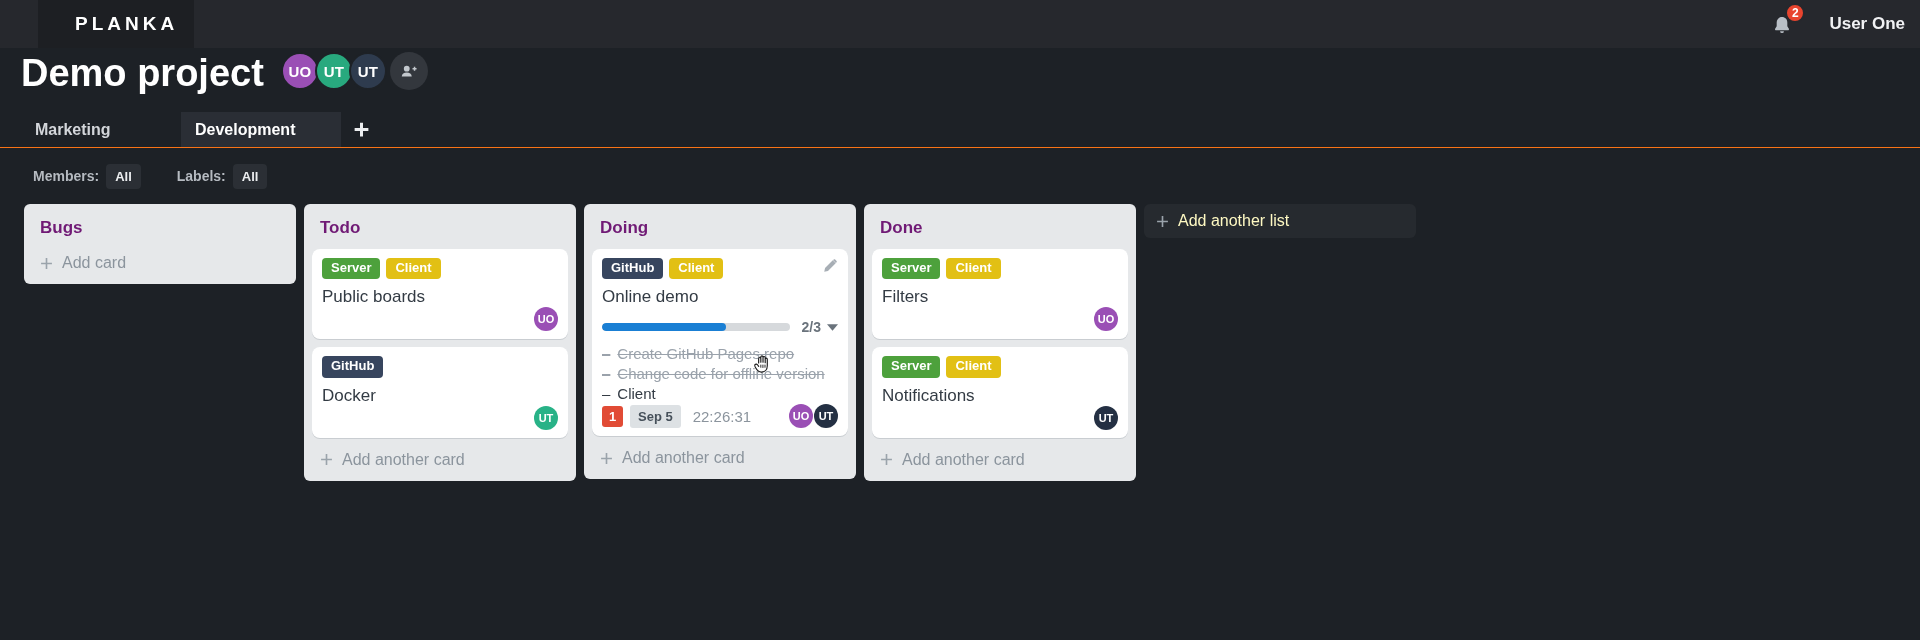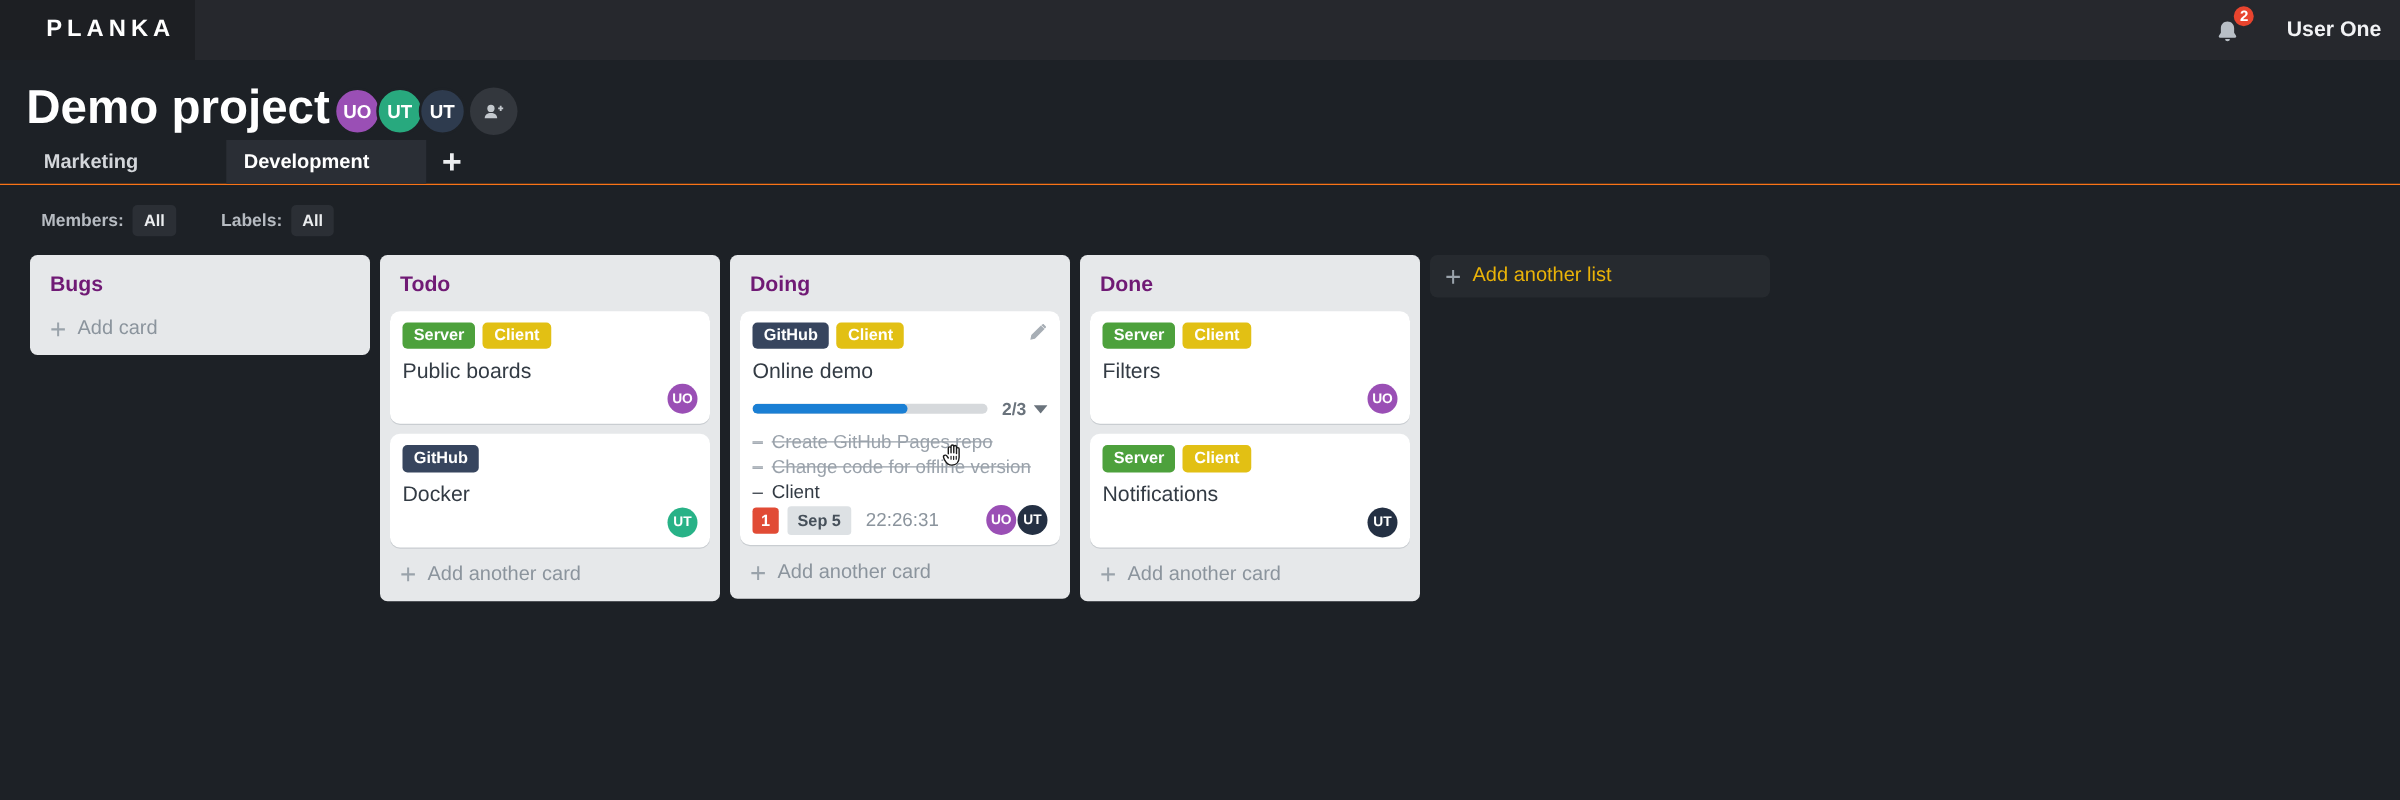--- a/index.html
+++ b/index.html
@@ -9,31 +9,31 @@
     background:#1d2126;
     font-family:"Liberation Sans", sans-serif;
     -webkit-font-smoothing:antialiased;
   }
 
   
   .app-header { position:absolute; top:0; left:0; width:1920px; height:48px;
     background:#26282d; display:flex; align-items:center; }
   .logo { height:100%; display:flex; align-items:center; padding:0 16px 0 37px;
     background:rgba(0,0,0,0.22); color:#fff; font-size:19px; font-weight:bold;
-    letter-spacing:4px; cursor:pointer; }
+    letter-spacing:4px; cursor:pointer;margin-left:38px; }
   .header-right { margin-left:auto; display:flex; align-items:center; gap:34px; padding-right:15px; }
   .bell-wrap { position:relative; width:24px; height:26px; cursor:pointer; display:flex; align-items:flex-end; }
   .badge { position:absolute; top:-8px; right:-10px; min-width:20px; height:20px;
     background:#e8442e; color:#fff; font-size:12px; font-weight:bold; border-radius:50%;
     display:flex; align-items:center; justify-content:center; border:2px solid #26282d; }
   .user-name { color:#f1f2f4; font-size:17px; font-weight:600; cursor:pointer; }
 
   
   .project-row { position:absolute; top:52px; left:21px; height:56px;
-    display:flex; align-items:flex-end; gap:3px; }
+    display:flex; align-items:flex-start; gap:17px; }
   .project-title { font-size:38px; font-weight:700; color:#fff; }
   .avatars { display:flex; align-items:center; }
   .avatar { width:38px; height:38px; border-radius:50%; color:#fff; font-weight:bold;
     font-size:15px; display:flex; align-items:center; justify-content:center;
     margin-left:-4px; border:2px solid #1d2126; }
   .avatar:first-child { margin-left:0; }
   .add-member-btn { width:38px; height:38px; border-radius:50%; background:#33373d;
     display:flex; align-items:center; justify-content:center; margin-left:3px; cursor:pointer; }
 
   
@@ -87,21 +87,21 @@
     border-radius:3px; padding:4px 8px; margin-left:7px; cursor:pointer; }
   .timer { color:#8b949d; font-size:15px; margin-left:12px; }
   .footer-members { margin-left:auto; display:flex; gap:1px; }
 
   .add-card-row { display:flex; align-items:center; gap:9px; color:#8b949d;
     font-size:16px; padding:5px 8px 4px; cursor:pointer; }
   .plus-sm { display:flex; color:#9aa3ab; }
 
   .add-list-btn { position:absolute; left:1144px; top:204px; width:272px; height:34px;
     background:rgba(255,255,255,0.045); border-radius:6px; display:flex; align-items:center;
-    gap:9px; padding-left:12px; color:#eab308; font-size:16px; cursor:pointer; }
+    gap:9px; padding-left:12px; color:#fef9c3; font-size:16px; cursor:pointer; }
 
   .cursor-hand { position:absolute; left:750px; top:352px; z-index:10; pointer-events:none; }
 </style>
 </head>
 <body>
 
 <div class="app-header">
   <div class="logo">PLANKA</div>
   <div class="header-right">
     <div class="bell-wrap">

